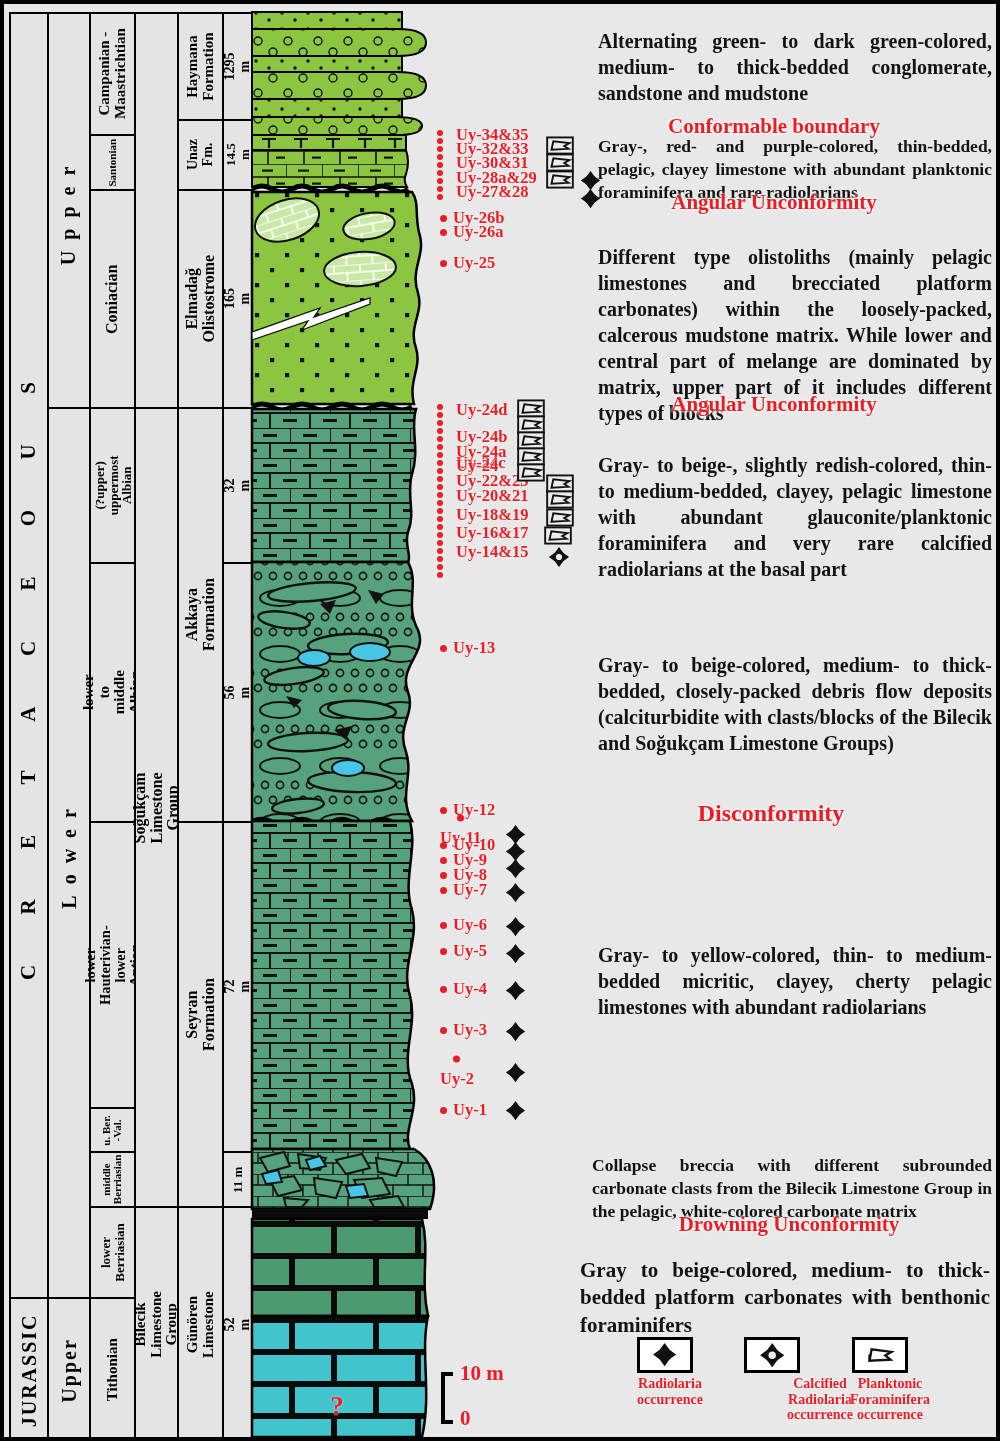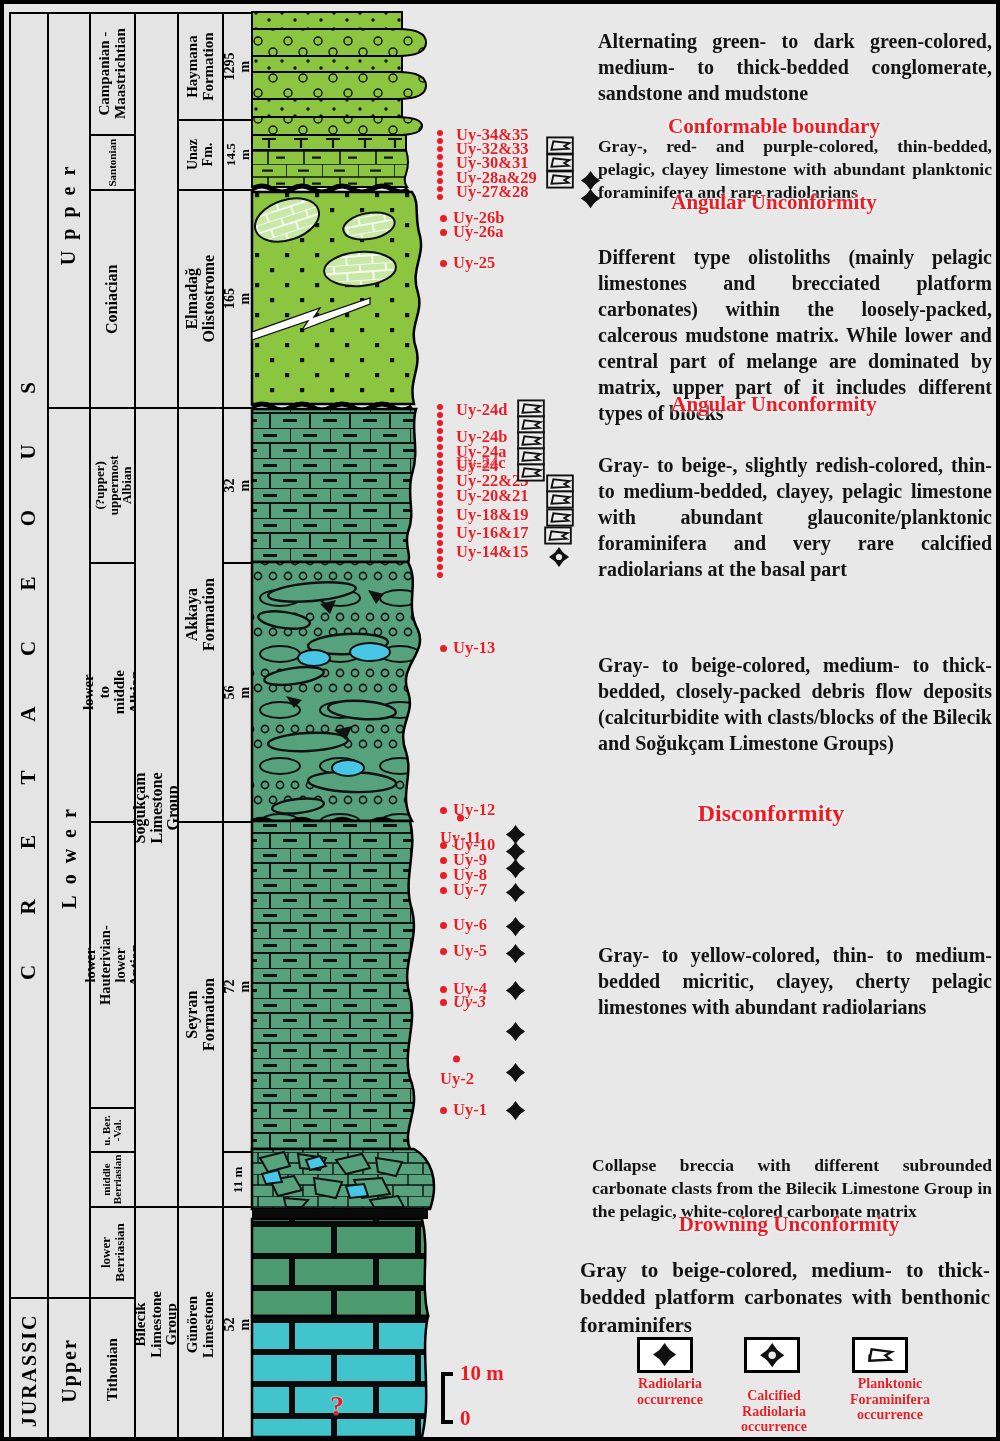--- a/index.html
+++ b/index.html
@@ -387,21 +387,21 @@
         <span>Uy-6</span>
       </div>
       <div class="sample" style="left: 436px; top: 947px;">
         <span class="dot"></span>
         <span>Uy-5</span>
       </div>
       <div class="sample" style="left: 436px; top: 985px;">
         <span class="dot"></span>
         <span>Uy-4</span>
       </div>
-      <div class="sample" style="left: 436px; top: 998px; font-style: italic;">
+      <div class="sample" style="left: 436px; top: 1026px;">
         <span class="dot"></span>
         <span>Uy-3</span>
       </div>
       <div class="sample" style="left: 436px; top: 1068px; flex-direction: column;">
         <span class="dot"></span>
         <span>Uy-2</span>
       </div>
       <div class="sample" style="left: 436px; top: 1106px;">
         <span class="dot"></span>
         <span>Uy-1</span>
@@ -569,21 +569,21 @@
       </div>
       <div class="legend-label" style="left: 666px; top: 1372px;">Radiolaria
 occurrence</div>
       <div class="legend-box" style="left: 740px; top: 1333px;">
         <svg width="26.4" height="26.4" viewBox="0 0 24 24">
       <path d="M12 1 L20 12 L12 23 L4 12 Z" fill="#111"></path>
       <path d="M1 12 L12 4 L23 12 L12 20 Z" fill="#111"></path>
       <circle cx="12" cy="12" r="3.4" fill="#ECECEC"></circle>
         </svg>
       </div>
-      <div class="legend-label" style="left: 770px; top: 1372px; margin-top: 12px;">Calcified
+      <div class="legend-label" style="left: 816px; top: 1372px;">Calcified
 Radiolaria
 occurrence</div>
       <div class="legend-box" style="left: 848px; top: 1333px;">
         <svg width="34" height="22" viewBox="0 0 30 21">
       <path d="M5 16 L7 5 L26 7.5 L20 11 L25 15 Z" fill="none" stroke="#111" stroke-width="2.2"></path>
       <path d="M5 16 L5 10" stroke="#111" stroke-width="2.2"></path>
         </svg>
       </div>
       <div class="legend-label" style="left: 886px; top: 1372px;">Planktonic
 Foraminifera

